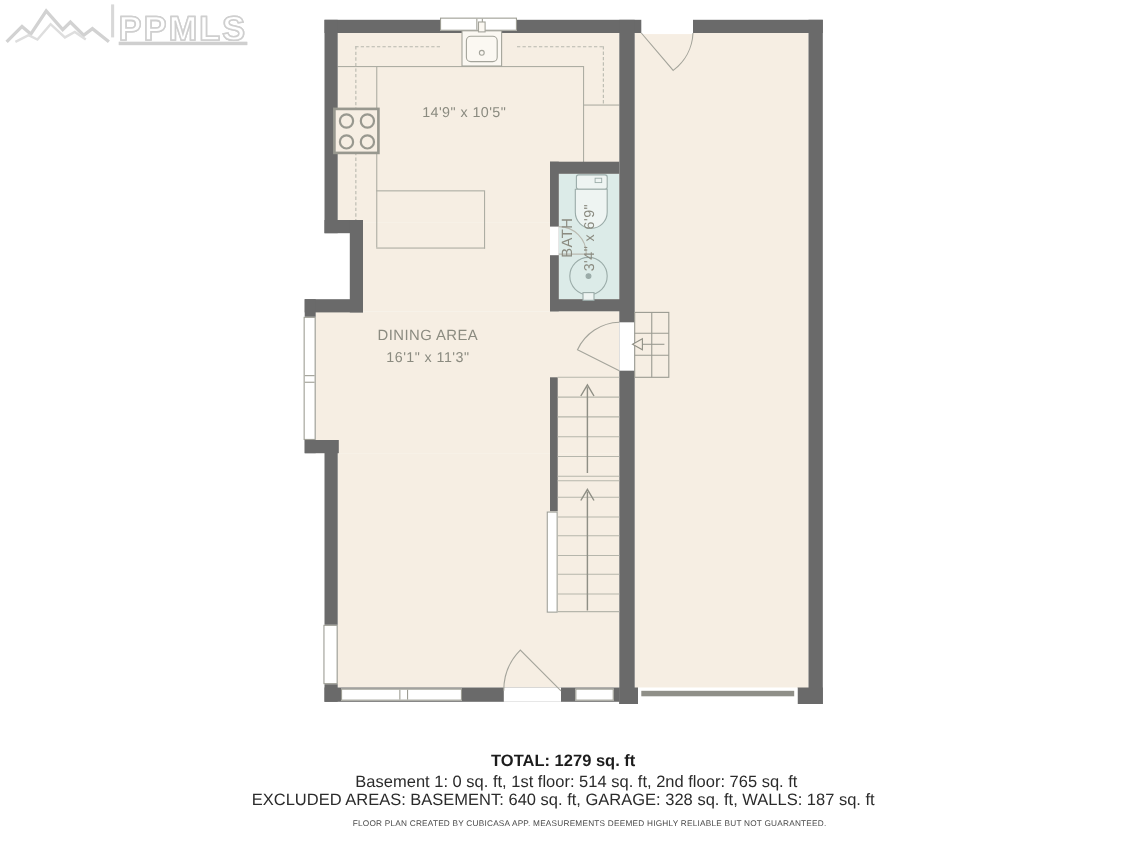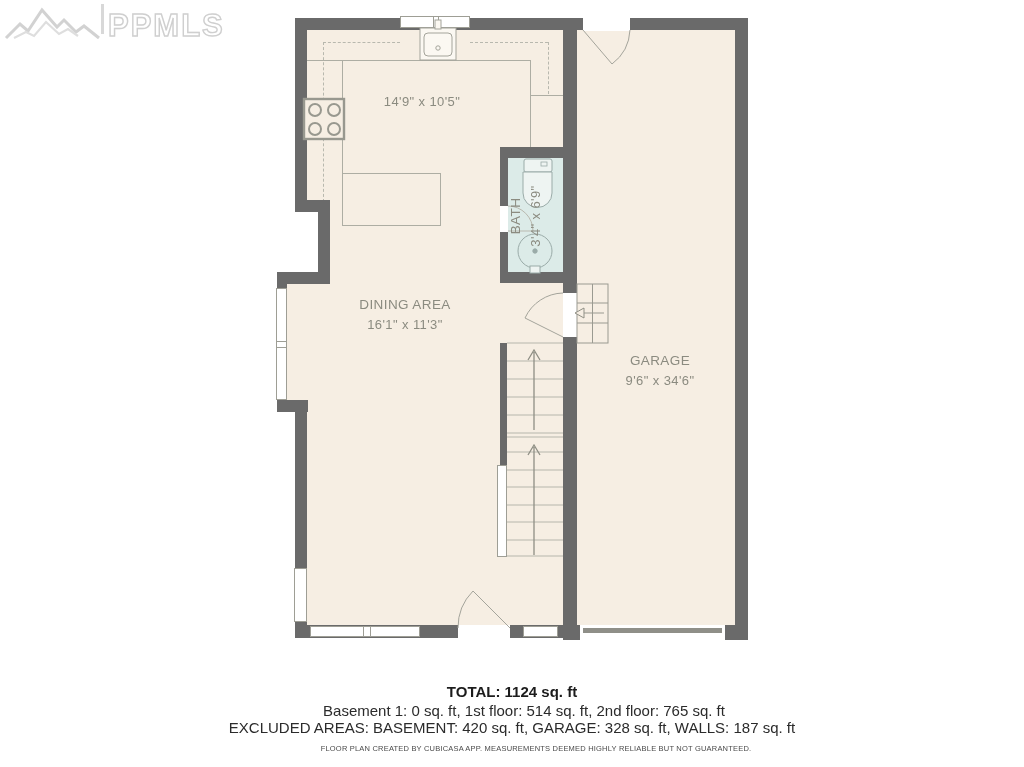--- a/index.html
+++ b/index.html
@@ -2,21 +2,21 @@
 <html><head>
 <meta charset="utf-8">
 <style>
   html,body{margin:0;padding:0;background:#ffffff;}
   .page{position:relative;width:1024px;height:767px;background:#ffffff;overflow:hidden;
         font-family:"Liberation Sans",sans-serif;}
   .abs{position:absolute;}
   
   .wm-text{position:absolute;font-weight:bold;color:#ffffff;
            -webkit-text-stroke:1.4px #cfcfcf;text-shadow:0 0 1px #d8d8d8;letter-spacing:2px;}
-  .wm-brand{left:108px;top:8px;font-size:31px;}
+  .wm-brand{left:108px;top:8px;font-size:31px;text-decoration:underline;}
   .wm-copy{left:6px;top:33px;font-size:22px;letter-spacing:1px;}
   
   .floor{position:absolute;background:#f6eee3;}
   .bathfloor{position:absolute;background:#dcebe8;}
   .wall{position:absolute;background:#6a6a6a;}
   .gap{position:absolute;background:#ffffff;}
   .cline{position:absolute;background:#adada3;}
   .dline{position:absolute;border:0;}
   .dline.h{border-top:1px dashed #b8b8ae;}
   .dline.v{border-left:1px dashed #b8b8ae;}
@@ -164,27 +164,23 @@
     </g>
   </svg>
 
   <div class="room-label" style="left:342px;top:92px;width:160px;">
     <div class="dims">14'9" x 10'5"</div>
   </div>
   <div class="room-label rot" style="left:461px;top:196px;width:130px;">
     <div>BATH</div>
     <div class="dims">3'4" x 6'9"</div>
   </div>
-  <div class="room-label" style="left:325px;top:295px;width:160px;">
+  <div class="room-label" style="left:309px;top:295px;width:160px;">
     <div>DINING AREA</div>
     <div class="dims">16'1" x 11'3"</div>
   </div>
-  <div class="room-label" style="left:580px;top:351px;width:160px;">
-    <div>GARAGE</div>
-    <div class="dims">9'6" x 34'6"</div>
-  </div>
 
-  <div class="sum total" style="top:683px;">TOTAL: 1124 sq. ft</div>
+  <div class="sum total" style="top:683px;">TOTAL: 1279 sq. ft</div>
   <div class="sum line" style="top:702px;margin-left:12px;">Basement 1: 0 sq. ft, 1st floor: 514 sq. ft, 2nd floor: 765 sq. ft</div>
-  <div class="sum line" style="top:719px;">EXCLUDED AREAS: BASEMENT: 420 sq. ft, GARAGE: 328 sq. ft, WALLS: 187 sq. ft</div>
+  <div class="sum line" style="top:719px;">EXCLUDED AREAS: BASEMENT: 640 sq. ft, GARAGE: 328 sq. ft, WALLS: 187 sq. ft</div>
   <div class="sum fine" style="top:744px;">FLOOR PLAN CREATED BY CUBICASA APP. MEASUREMENTS DEEMED HIGHLY RELIABLE BUT NOT GUARANTEED.</div>
 
 </div>
 
 </body></html>

